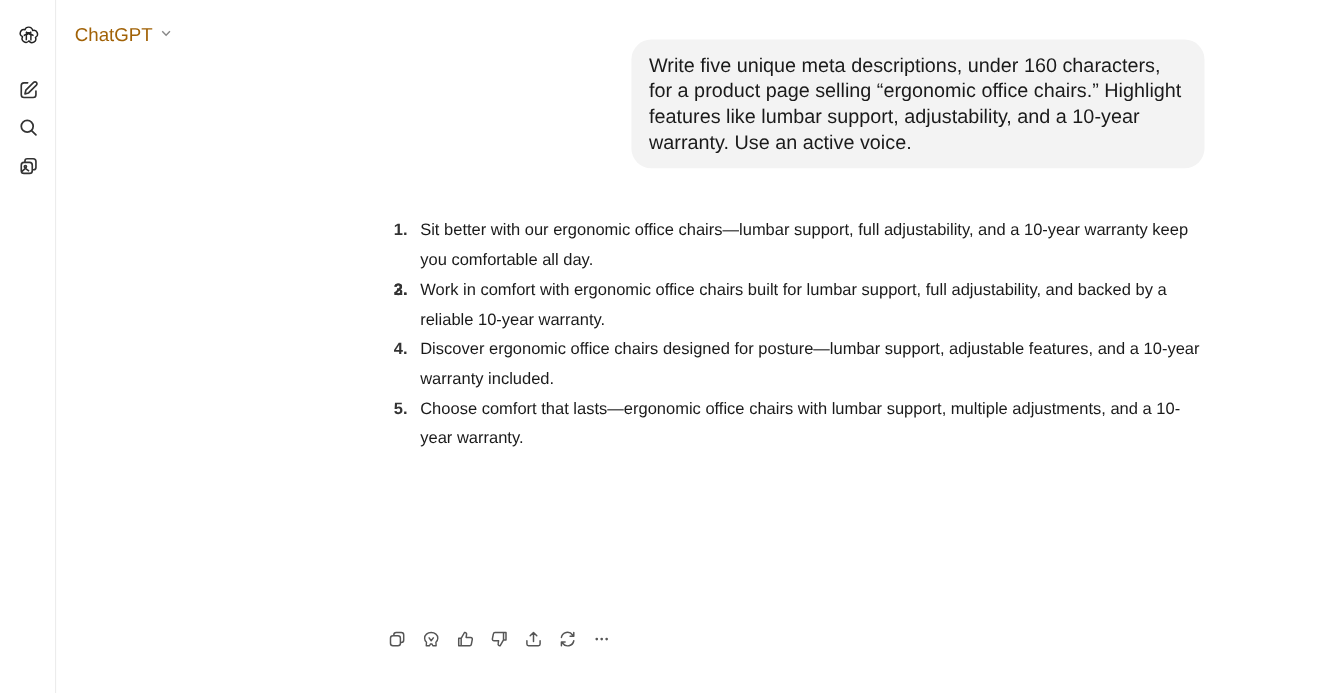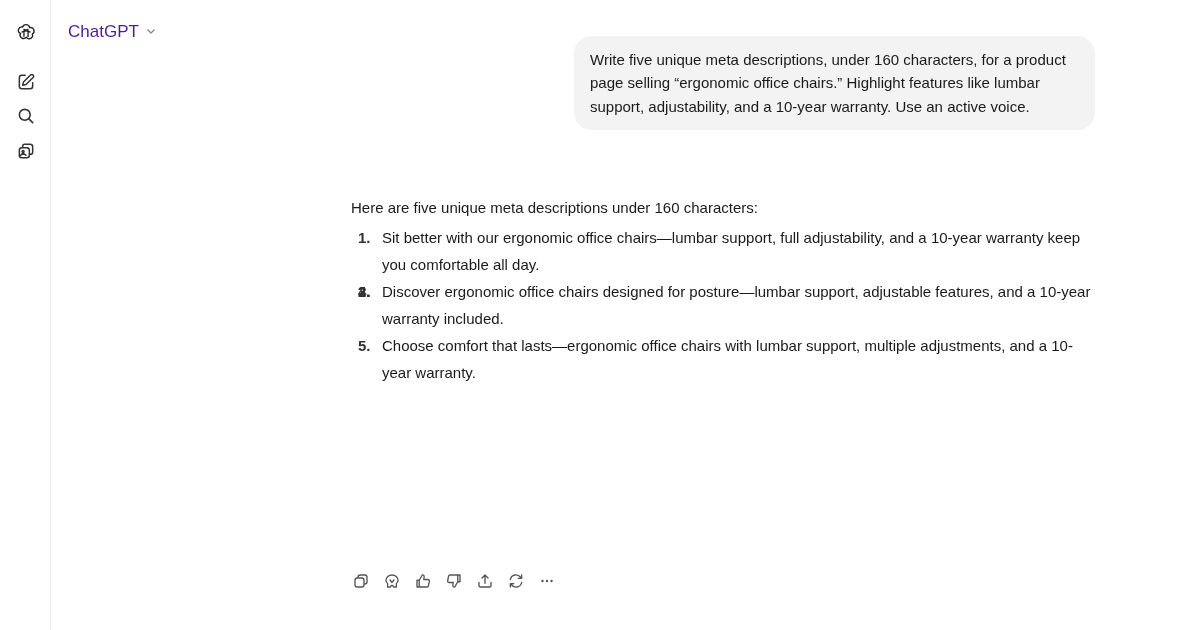--- a/index.html
+++ b/index.html
@@ -1,23 +1,23 @@
 <!DOCTYPE html>
 <html><head>
 <meta charset="utf-8">
 <style>
   html, body { margin:0; padding:0; }
   body { width:1200px; height:630px; background:#ffffff; font-family:"Liberation Sans", sans-serif; color:#0d0d0d; position:relative; overflow:hidden; }
   .rail { position:absolute; left:0; top:0; width:50px; height:630px; border-right:1px solid #ececec; }
   .rail-icon { position:absolute; left:15px; width:22px; height:22px; display:flex; align-items:center; justify-content:center; cursor:pointer; }
   .rail-icon svg { width:20px; height:20px; }
   .header { position:absolute; left:68px; top:22px; display:flex; align-items:center; gap:6px; cursor:pointer; }
-  .header .title { font-size:17px; color:#4c1d95; }
+  .header .title { font-size:17px; color:#a16207; }
   .header svg { width:12px; height:12px; }
-  .user-bubble { position:absolute; left:574px; top:36px; width:521px; box-sizing:border-box; background:#f3f3f3; border-radius:18px; padding:12px 16px 12px 16px; font-size:15px; line-height:23.3px; color:#1a1a1a; }
+  .user-bubble { position:absolute; left:574px; top:36px; width:521px; box-sizing:border-box; background:#f3f3f3; border-radius:18px; padding:12px 16px 12px 16px; font-size:18px; line-height:23.3px; color:#1a1a1a; }
   .assistant { position:absolute; left:351px; top:196px; width:750px; font-size:15px; color:#1a1a1a; }
   .assistant .intro { line-height:24px; margin:0 0 4px 0; }
   .assistant ol { margin:0; padding:0; list-style:none; }
   .assistant li { position:relative; padding-left:31px; line-height:27px; margin:0; }
   .assistant li .num { position:absolute; left:7px; top:0; font-weight:bold; color:#333; }
   .assistant .outro { line-height:27px; margin-top:6px; }
   .assistant .outro b { font-weight:bold; }
   .actions { position:absolute; left:351px; top:571px; display:flex; gap:11px; align-items:center; }
   .actions .act { width:20px; height:20px; display:flex; align-items:center; justify-content:center; cursor:pointer; }
   .actions svg { width:18px; height:18px; }
@@ -61,25 +61,24 @@
         <path d="M2.5 4.5L6 8l3.5-3.5"></path>
       </svg>
   </span>
 </div>
 
 <div class="user-bubble">
   <span>Write five unique meta descriptions, under 160 characters, for a product page selling “ergonomic office chairs.” Highlight features like lumbar support, adjustability, and a 10-year warranty. Use an active voice.</span>
 </div>
 
 <div class="assistant">
-  <div class="intro">Here are five unique meta descriptions under 160 characters:</div>
   <ol>
     <li><span class="num">1.</span><span>Sit better with our ergonomic office chairs—lumbar support, full adjustability, and a 10-year warranty keep you comfortable all day.</span></li>
     <li><span class="num">2.</span></li>
-    <li><span class="num">3.</span></li>
+    <li><span class="num">3.</span><span>Work in comfort with ergonomic office chairs built for lumbar support, full adjustability, and backed by a reliable 10-year warranty.</span></li>
     <li><span class="num">4.</span><span>Discover ergonomic office chairs designed for posture—lumbar support, adjustable features, and a 10-year warranty included.</span></li>
     <li><span class="num">5.</span><span>Choose comfort that lasts—ergonomic office chairs with lumbar support, multiple adjustments, and a 10-year warranty.</span></li>
   </ol>
 </div>
 
 <div class="actions">
   <div class="act">
     <svg viewBox="0 0 24 24" fill="none" stroke="#555" stroke-width="1.8" stroke-linejoin="round">
         <rect x="4" y="8" width="12" height="12" rx="3"></rect>
         <path d="M8 8V7a3 3 0 0 1 3-3h6a3 3 0 0 1 3 3v6a3 3 0 0 1-3 3h-1"></path>

